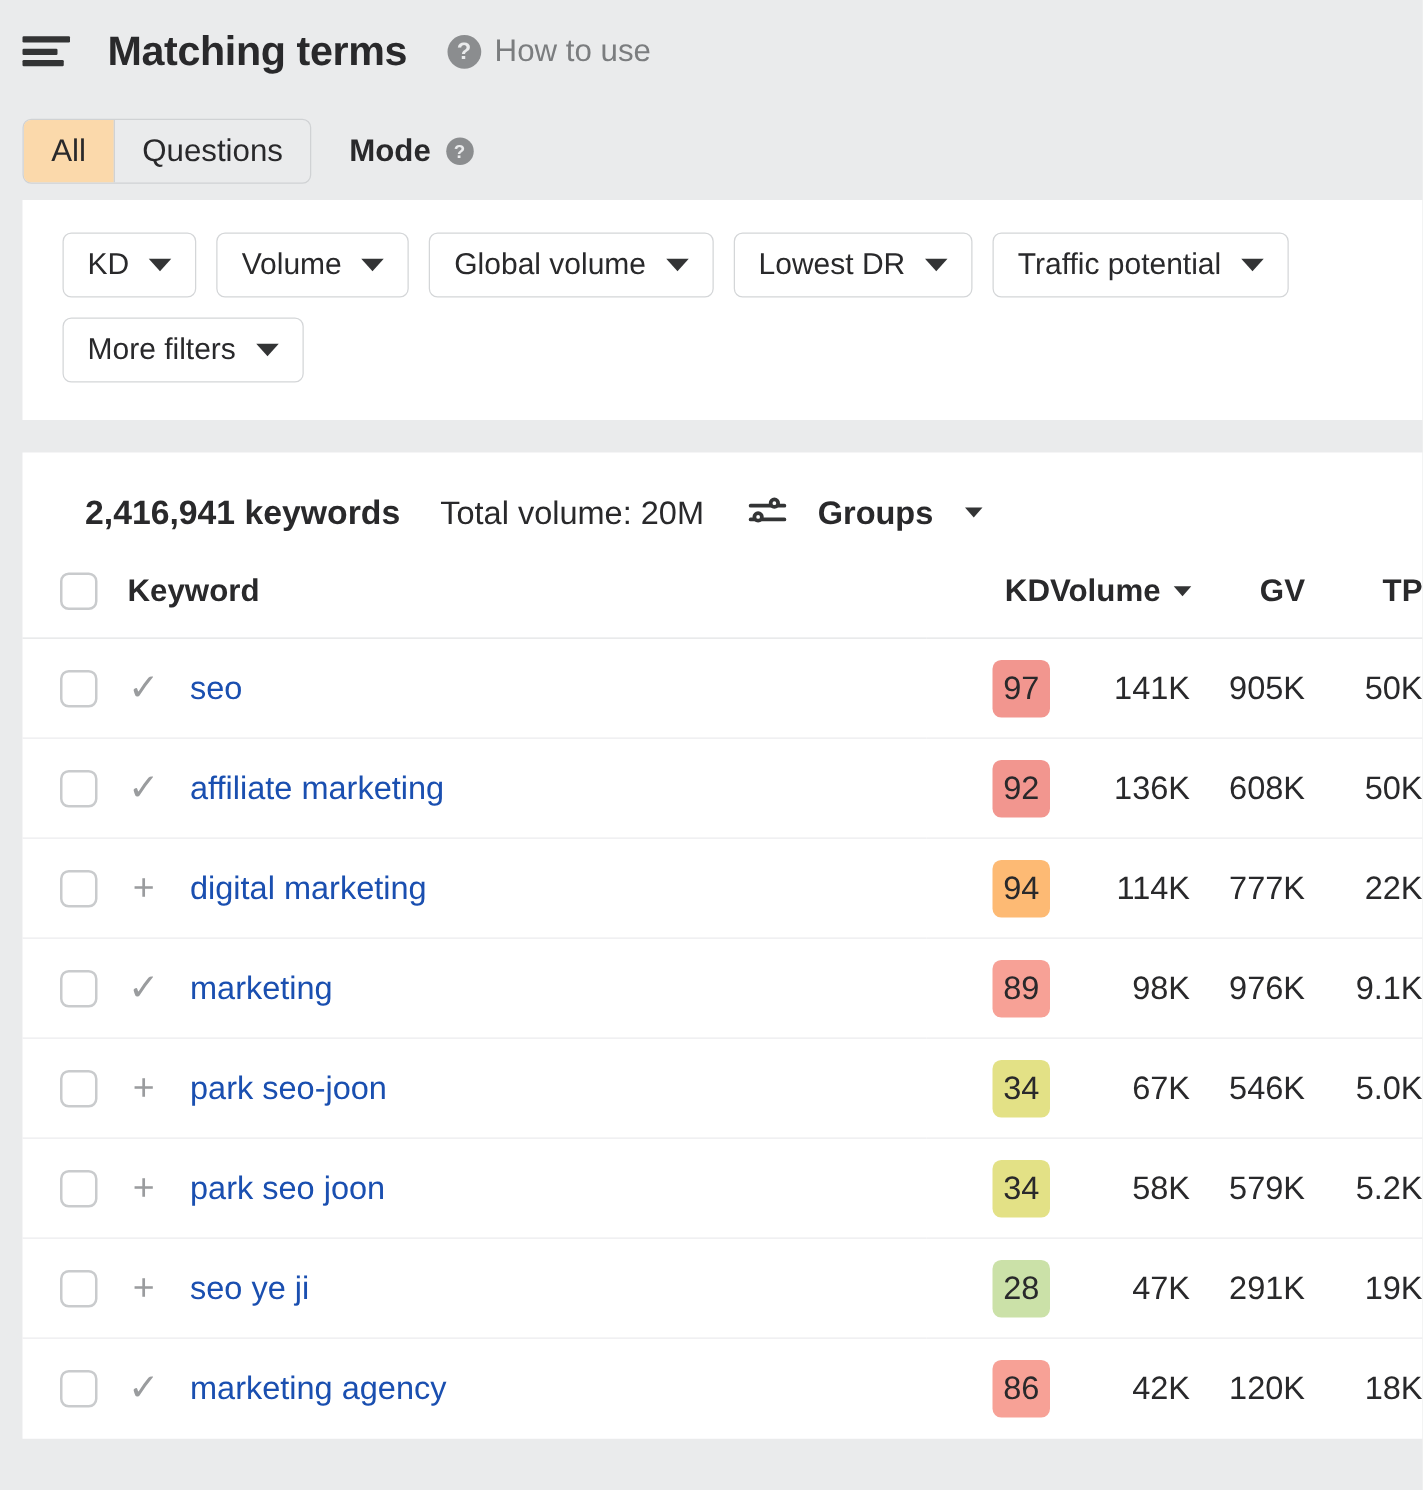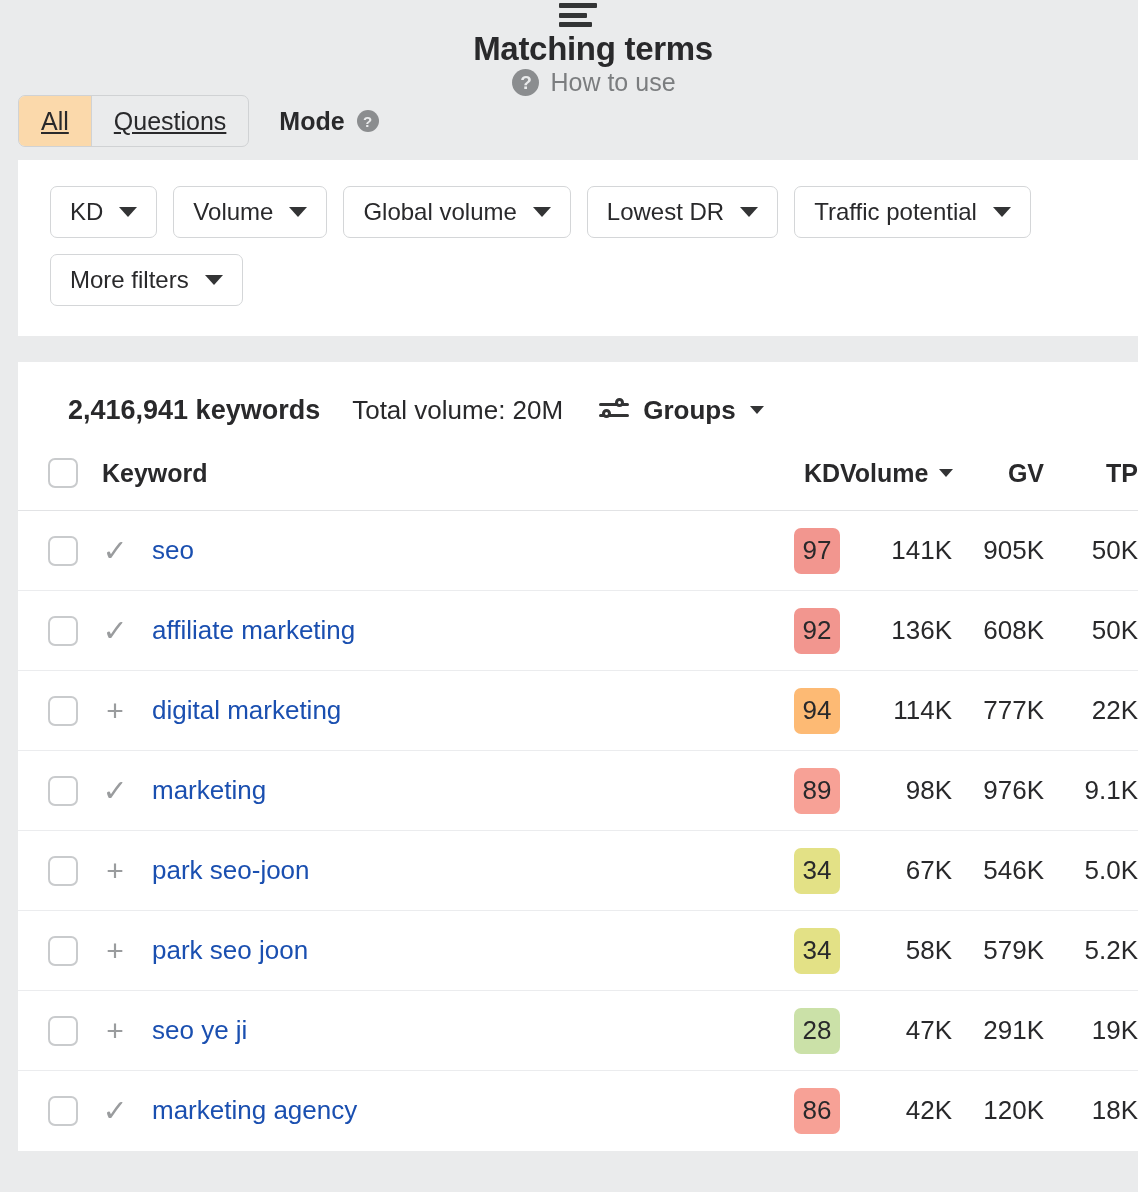--- a/index.html
+++ b/index.html
@@ -12,21 +12,20 @@
     overflow: hidden;
   }
 
   
   .topbar {
     height: 82px;
     display: flex;
     align-items: center;
     padding-left: 18px;
     background: #eaebec;
-    flex-direction: column;
   }
   .hamburger {
     width: 38px; height: 30px;
     display: flex; flex-direction: column;
     justify-content: space-between;
     cursor: pointer;
     padding: 3px 0;
     flex: 0 0 auto;
   }
   .hamburger i { display:block; height: 5px; background:#333435; border-radius:1px; }
@@ -78,21 +77,20 @@
   .seg > button {
     border: 0;
     background: transparent;
     font-family: inherit;
     font-size: 25px;
     color: #29292b;
     padding: 0 22px;
     cursor: pointer;
     height: 100%;
     white-space: nowrap;
-    text-decoration: underline;
   }
   .seg > button + button { border-left: 1px solid #d0d2d4; }
   .seg > button.active { background: #fbd9ab; }
 
   .mode-label {
     font-size: 25px;
     font-weight: bold;
     margin-left: 30px;
     margin-right: 12px;
     white-space: nowrap;
@@ -143,21 +141,21 @@
   .summary {
     display: flex;
     align-items: center;
     height: 96px;
     padding-left: 50px;
     gap: 0;
   }
   .kw-count { font-size: 27px; font-weight: bold; white-space: nowrap; }
   .total-vol { font-size: 26px; margin-left: 32px; white-space: nowrap; }
   .groups-btn {
-    display: flex; align-items: center; gap: 14px;
+    display: flex; align-items: center; gap: 25px;
     margin-left: 36px; cursor: pointer; white-space: nowrap;
   }
   .groups-label { font-size: 26px; font-weight: bold; }
   .slider-icon { width: 30px; height: 26px; position: relative; flex:0 0 auto; }
   .slider-icon .ln { position:absolute; left:0; width:30px; height:3px; background:#333435; border-radius:2px; }
   .slider-icon .ln.a { top: 6px; }
   .slider-icon .ln.b { top: 17px; }
   .slider-icon .knob { position:absolute; width:9px; height:9px; border:3px solid #333435; border-radius:50%; background:#fff; }
   .slider-icon .knob.a { top: 1px; left: 16px; }
   .slider-icon .knob.b { top: 12px; left: 3px; }

